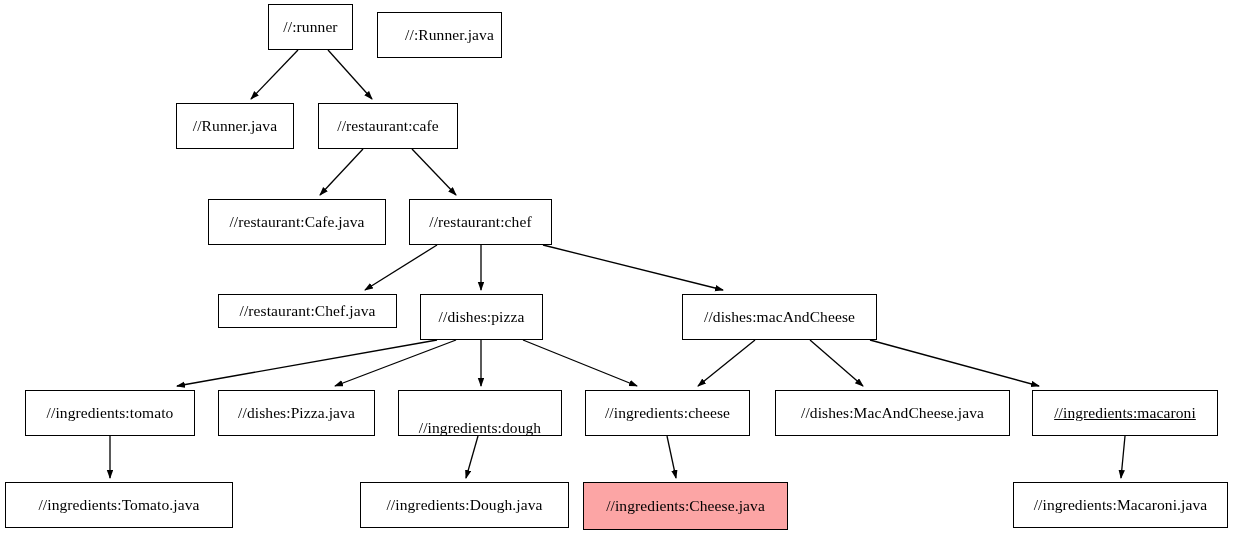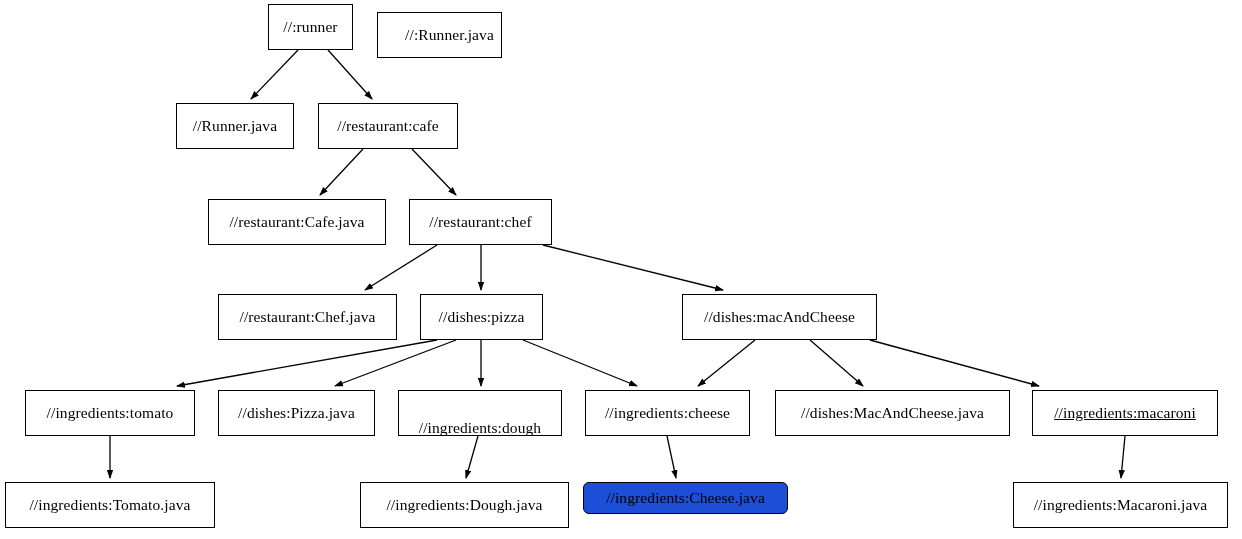--- a/index.html
+++ b/index.html
@@ -87,21 +87,21 @@
       </div>
       <div class="node" style="left: 318px; top: 103px; width: 140px; height: 46px; background: rgb(255, 255, 255); border-color: rgb(0, 0, 0);">
         <span class="node-label">//restaurant:cafe</span>
       </div>
       <div class="node" style="left: 208px; top: 199px; width: 178px; height: 46px; background: rgb(255, 255, 255); border-color: rgb(0, 0, 0);">
         <span class="node-label">//restaurant:Cafe.java</span>
       </div>
       <div class="node" style="left: 409px; top: 199px; width: 143px; height: 46px; background: rgb(255, 255, 255); border-color: rgb(0, 0, 0);">
         <span class="node-label">//restaurant:chef</span>
       </div>
-      <div class="node" style="left: 218px; top: 294px; width: 179px; height: 46px; background: rgb(255, 255, 255); border-color: rgb(0, 0, 0);">
+      <div class="node" style="left: 218px; top: 294px; width: 179px; height: 34px; background: rgb(255, 255, 255); border-color: rgb(0, 0, 0);">
         <span class="node-label">//restaurant:Chef.java</span>
       </div>
       <div class="node" style="left: 420px; top: 294px; width: 123px; height: 46px; background: rgb(255, 255, 255); border-color: rgb(0, 0, 0);">
         <span class="node-label">//dishes:pizza</span>
       </div>
       <div class="node" style="left: 682px; top: 294px; width: 195px; height: 46px; background: rgb(255, 255, 255); border-color: rgb(0, 0, 0);">
         <span class="node-label">//dishes:macAndCheese</span>
       </div>
       <div class="node" style="left: 25px; top: 390px; width: 170px; height: 46px; background: rgb(255, 255, 255); border-color: rgb(0, 0, 0);">
         <span class="node-label">//ingredients:tomato</span>
@@ -114,27 +114,27 @@
       </div>
       <div class="node" style="left: 585px; top: 390px; width: 165px; height: 46px; background: rgb(255, 255, 255); border-color: rgb(0, 0, 0); text-align: center;">
         <span class="node-label">//ingredients:cheese</span>
       </div>
       <div class="node" style="left: 775px; top: 390px; width: 235px; height: 46px; background: rgb(255, 255, 255); border-color: rgb(0, 0, 0);">
         <span class="node-label">//dishes:MacAndCheese.java</span>
       </div>
       <div class="node" style="left: 1032px; top: 390px; width: 186px; height: 46px; background: rgb(255, 255, 255); border-color: rgb(0, 0, 0); text-decoration: underline;">
         <span class="node-label">//ingredients:macaroni</span>
       </div>
-      <div class="node" style="left: 5px; top: 482px; width: 210px; height: 46px; background: rgb(255, 255, 255); border-color: rgb(0, 0, 0);">
+      <div class="node" style="left: 5px; top: 482px; width: 228px; height: 46px; background: rgb(255, 255, 255); border-color: rgb(0, 0, 0);">
         <span class="node-label">//ingredients:Tomato.java</span>
       </div>
       <div class="node" style="left: 360px; top: 482px; width: 209px; height: 46px; background: rgb(255, 255, 255); border-color: rgb(0, 0, 0);">
         <span class="node-label">//ingredients:Dough.java</span>
       </div>
-      <div class="node" style="left: 583px; top: 482px; width: 205px; height: 32px; background: #1d4ed8; border-color: rgb(0, 0, 0); border-radius: 6px;">
+      <div class="node" style="left: 583px; top: 482px; width: 205px; height: 48px; background: #fca5a5; border-color: rgb(0, 0, 0);">
         <span class="node-label">//ingredients:Cheese.java</span>
       </div>
       <div class="node" style="left: 1013px; top: 482px; width: 215px; height: 46px; background: rgb(255, 255, 255); border-color: rgb(0, 0, 0); justify-content: center;">
         <span class="node-label">//ingredients:Macaroni.java</span>
       </div>
     </div>
 
 </div>
 
 </body></html>

